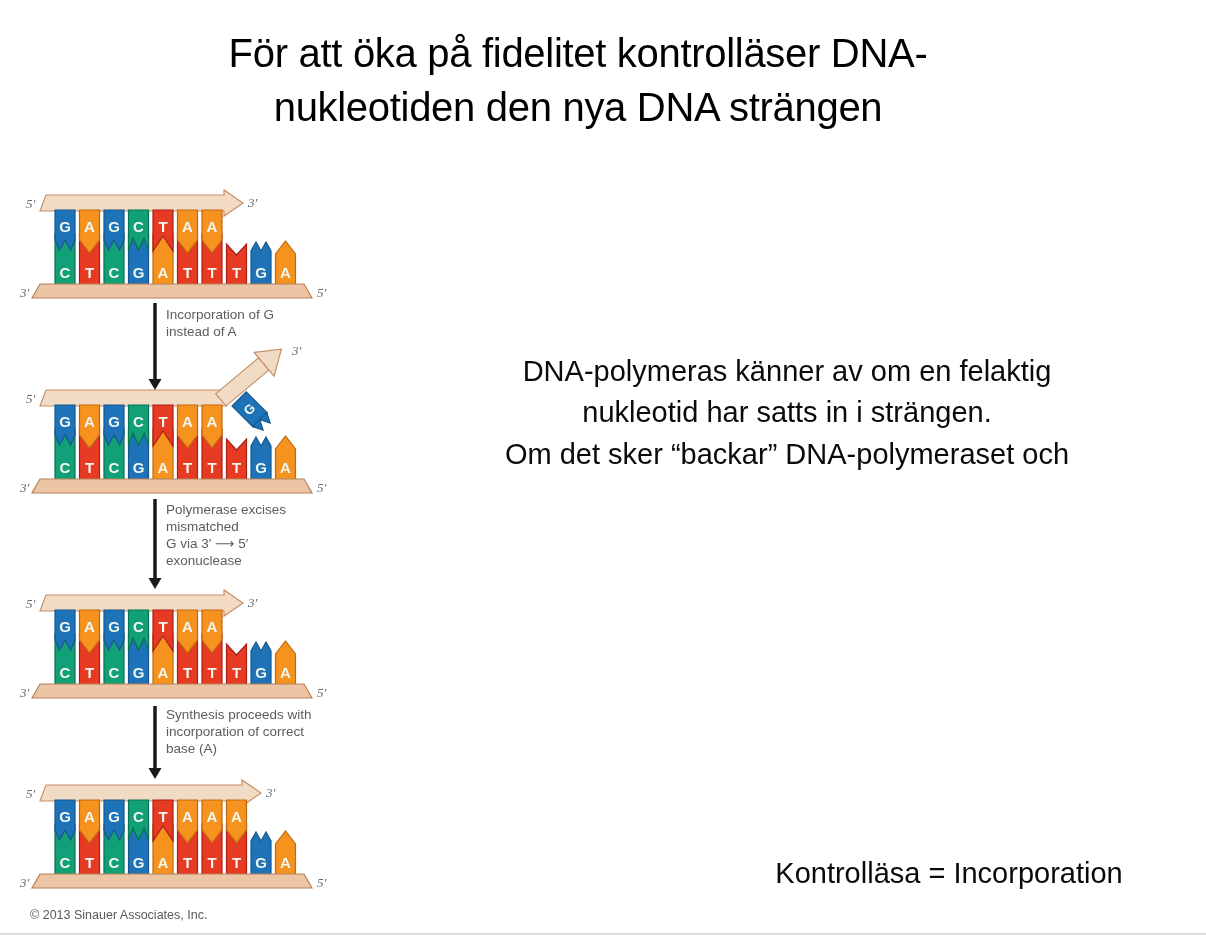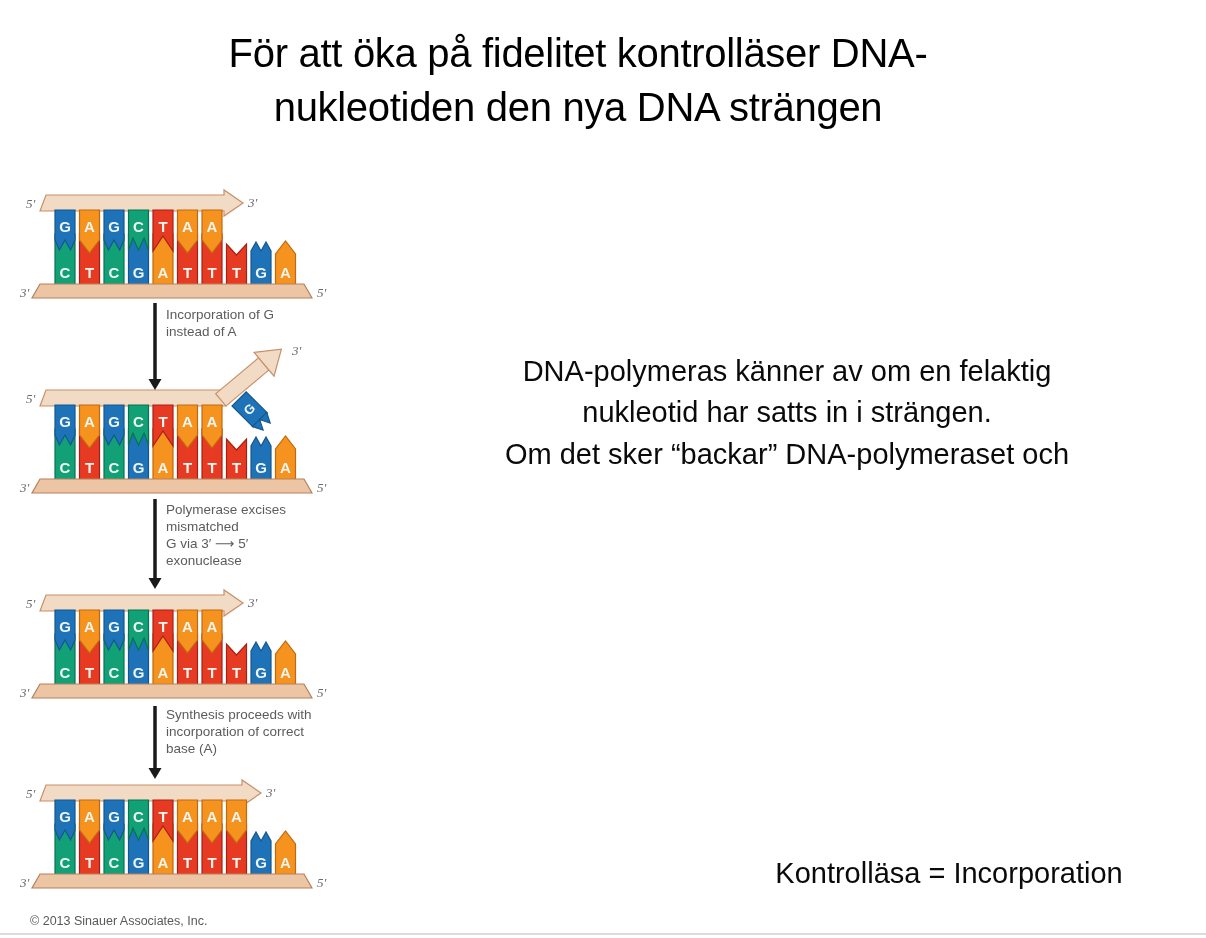--- a/index.html
+++ b/index.html
@@ -12,21 +12,21 @@
     font-size:40px;line-height:54px;letter-spacing:-0.3px;color:#000;
   }
   .para{position:absolute;left:407px;width:760px;text-align:center;font-size:29px;line-height:41px;color:#0a0a0a;}
   .para div{white-space:nowrap;}
   .para1{top:311px;margin-top:40px;}
   .para2{top:434px;}
   .footnote{position:absolute;top:857px;left:719px;width:460px;text-align:center;font-size:29px;color:#0a0a0a;}
   .figure{position:absolute;left:20px;top:182px;width:400px;height:718px;}
   .credit{position:absolute;left:30px;top:898px;}
   .credit1{font-size:15.5px;font-weight:bold;font-style:italic;letter-spacing:0.2px;color:#231F20;}
-  .credit2{font-size:12.5px;color:#58595B;margin-top:16px;}
+  .credit2{font-size:12.5px;color:#58595B;margin-top:10px;}
   .bottom-line{position:absolute;left:0;bottom:3px;width:1206px;height:2px;background:#dcdcdc;}
   
   .base-letter{font-family:"Liberation Sans",sans-serif;font-weight:bold;font-size:15px;fill:#F2F6EF;}
   .base-letter-sm{font-family:"Liberation Sans",sans-serif;font-weight:bold;font-size:13px;fill:#F2F6EF;}
   .prime{font-family:"Liberation Serif",serif;font-style:italic;font-size:13px;fill:#6A6B6E;}
   .steplabel{font-family:"Liberation Sans",sans-serif;font-size:13.5px;fill:#5B5C5E;}
 </style>
 </head>
 <body>
 

